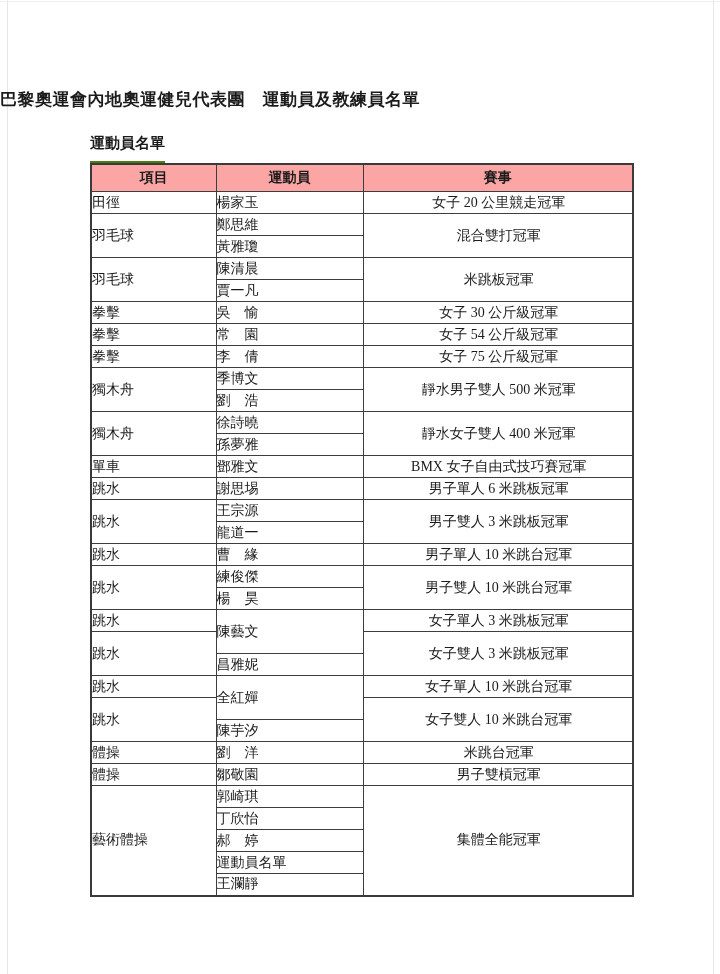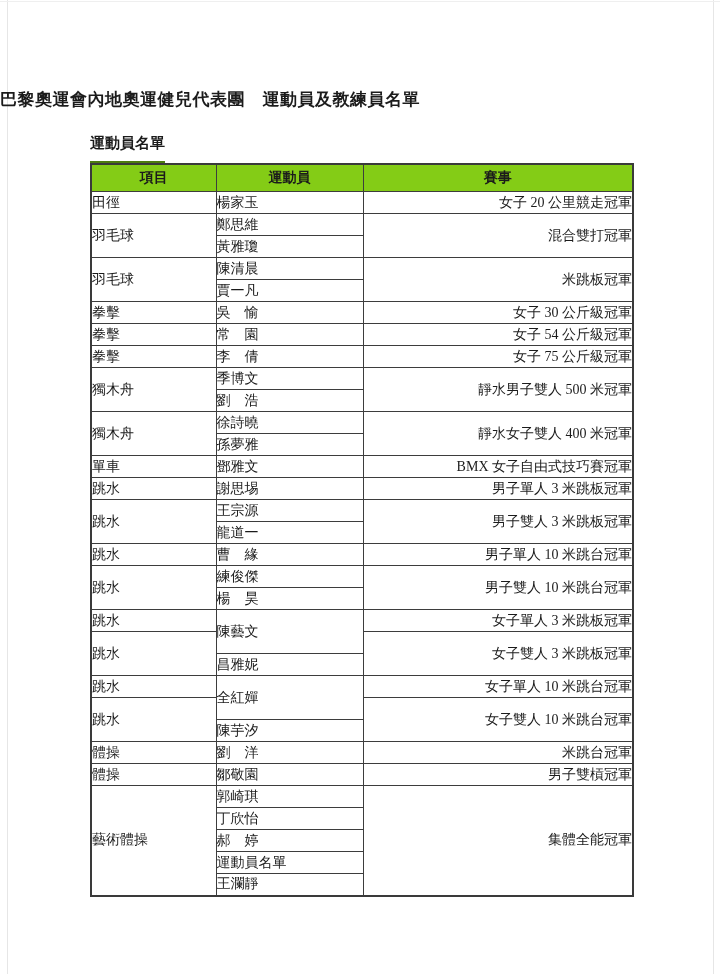--- a/index.html
+++ b/index.html
@@ -47,28 +47,28 @@
   }
   .medal-table th, .medal-table td {
     border: 1px solid #3d3d3d;
     font-size: 14px;
     padding: 0;
     overflow: hidden;
     white-space: nowrap;
   }
   .medal-table th {
     height: 26px;
-    background: #84cc16;
+    background: #fca5a5;
     font-weight: bold;
     text-align: center;
   }
   .medal-table tbody tr { height: 22px; }
   td.c-item { vertical-align: middle; }
   td.c-ath  { text-align: left; vertical-align: middle; }
-  td.c-evt  { text-align: right; vertical-align: middle; padding-left: 2px; }
+  td.c-evt  { text-align: center; vertical-align: middle; padding-left: 2px; }
 </style>
 </head>
 <body>
 
 <div class="page-edge edge-left"></div>
 <div class="page-edge edge-right"></div>
 <div class="page-edge edge-top"></div>
 
 <div class="doc-title">巴黎奧運會內地奧運健兒代表團　運動員及教練員名單</div>
 
@@ -143,21 +143,21 @@
         <td class="c-ath">孫夢雅</td>
       </tr>
       <tr>
         <td class="c-item">單車</td>
         <td class="c-ath">鄧雅文</td>
         <td class="c-evt">BMX 女子自由式技巧賽冠軍</td>
       </tr>
       <tr>
         <td class="c-item">跳水</td>
         <td class="c-ath">謝思埸</td>
-        <td class="c-evt">男子單人 3 米跳板冠軍</td>
+        <td class="c-evt">男子單人 6 米跳板冠軍</td>
       </tr>
       <tr>
         <td class="c-item" rowspan="2">跳水</td>
         <td class="c-ath">王宗源</td>
         <td class="c-evt" rowspan="2">男子雙人 3 米跳板冠軍</td>
       </tr>
       <tr>
         <td class="c-ath">龍道一</td>
       </tr>
       <tr>

